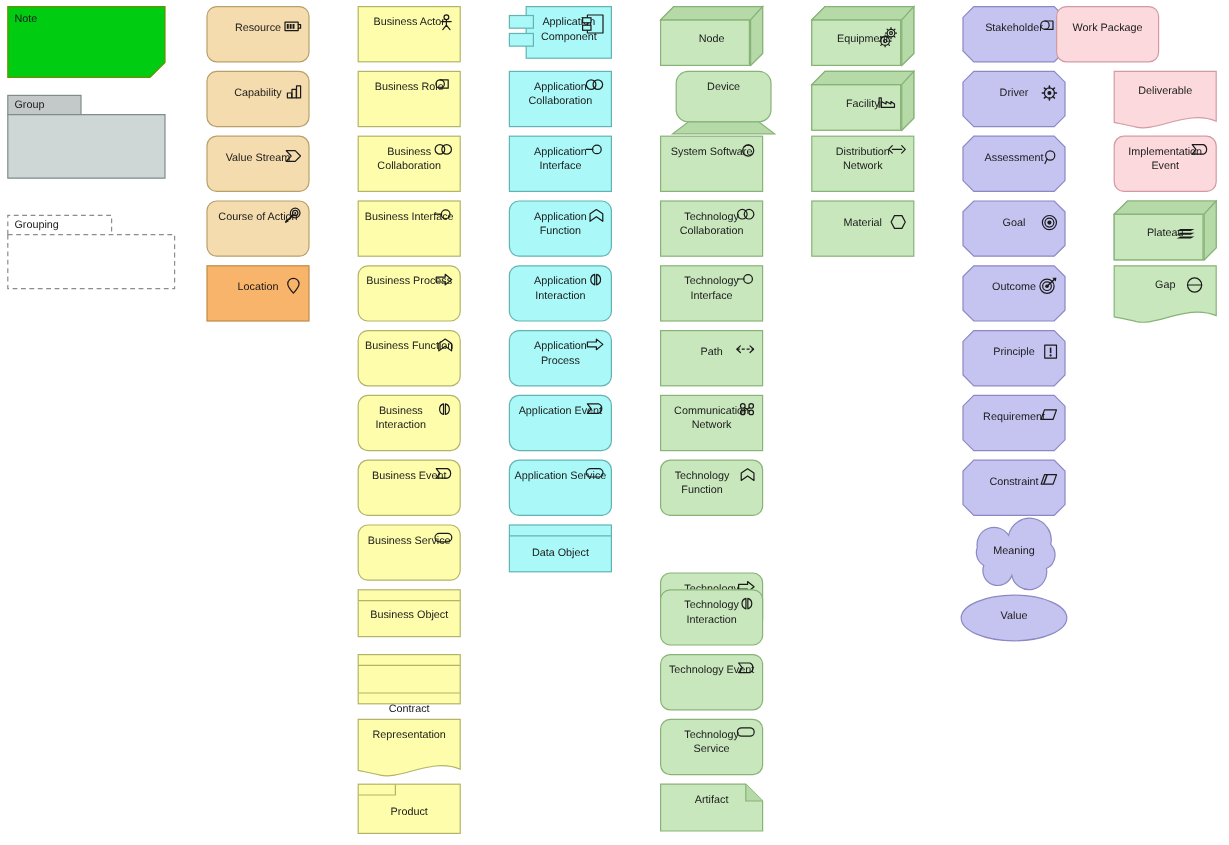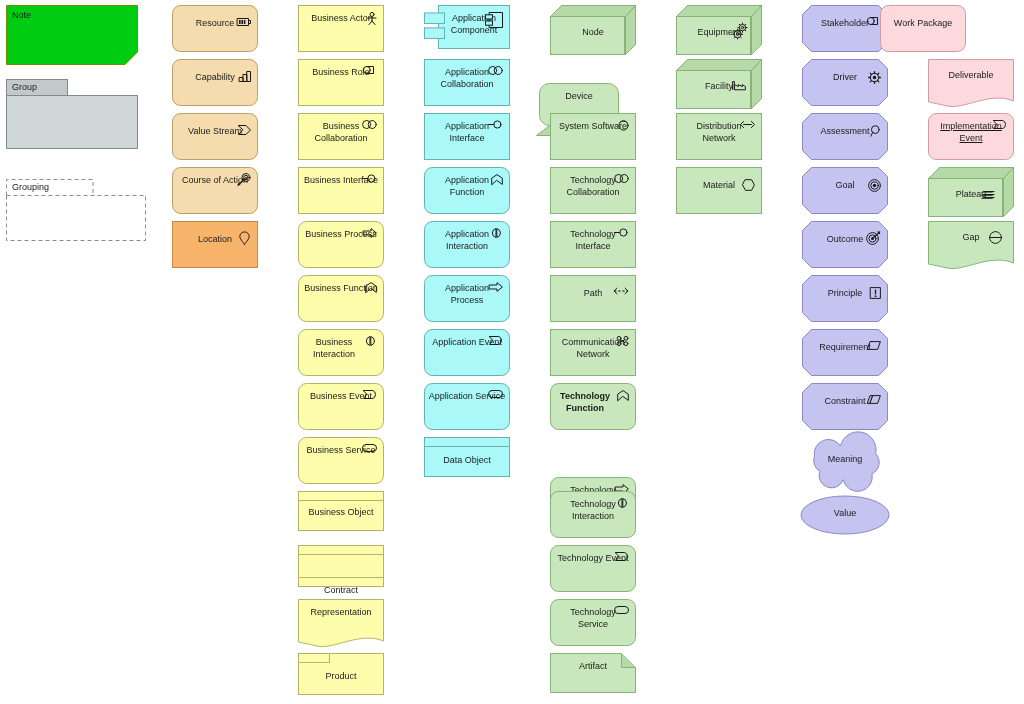--- a/index.html
+++ b/index.html
@@ -398,21 +398,21 @@
       <div class="ic" style="left: 0px; top: 0px;">
         <svg width="86" height="50" viewBox="0 0 86 50" style="">
           <path d="M0.5 11.5 L11.5 0.5 L85.5 0.5 L85.5 39.5 L75.5 49.5 L0.5 49.5 Z" fill="#b6d9a8" stroke="#87b377" stroke-width="1"></path>
           <rect x="0.5" y="11.5" width="74" height="38" fill="#c9e7bd" stroke="#87b377" stroke-width="1"></rect>
           <path d="M0.5 11.5 L11.5 0.5 L85.5 0.5 L75.5 11.5 Z" fill="#b6d9a8" stroke="#87b377" stroke-width="1"></path>
           <path d="M75.5 11.5 L85.5 0.5 L85.5 39.5 L75.5 49.5 Z" fill="#b6d9a8" stroke="#87b377" stroke-width="1"></path>
         </svg>
       </div>
       <div class="lbl" style="top: 22px;">Node</div>
     </div>
-    <div class="el" style="left: 536px; top: 59px; width: 86px; height: 53px; margin-top: 24px;">
+    <div class="el" style="left: 560px; top: 59px; width: 86px; height: 53px;">
       <div class="ic" style="left: 0px; top: 0px;">
         <svg width="86" height="53" viewBox="0 0 86 53" style="">
           <rect x="3.5" y="0.5" width="79" height="42" rx="10" ry="10" fill="#c9e7bd" stroke="#87b377" stroke-width="1"></rect>
           <path d="M13.76 42.5 L72.24 42.5 L85.5 52.5 L0.5 52.5 Z" fill="#b6d9a8" stroke="#87b377" stroke-width="1"></path>
         </svg>
       </div>
       <div class="lbl" style="top: 8px;">Device</div>
     </div>
     <div class="el" style="left: 550px; top: 113px; width: 86px; height: 47px;">
       <div class="ic" style="left: 0px; top: 0px;">
@@ -486,21 +486,21 @@
           <path d="M4.3 3.6 L8.7 6.4 M8.7 3.6 L4.3 6.4" fill="none" stroke="#1a1a1a" stroke-width="1" stroke-linejoin="round" stroke-linecap="round"></path>
         </svg>
       </div>
     </div>
     <div class="el" style="left: 550px; top: 383px; width: 86px; height: 47px;">
       <div class="ic" style="left: 0px; top: 0px;">
         <svg width="86" height="47" viewBox="0 0 86 47" style="">
           <rect x="0.5" y="0.5" width="85" height="46" rx="8" ry="8" fill="#c9e7bd" stroke="#87b377" stroke-width="1"></rect>
         </svg>
       </div>
-      <div class="lbl" style="top: 8px; left: 4px; right: 20px; font-weight: bold;">Technology Function</div>
+      <div class="lbl" style="top: 8px; left: 4px; right: 20px;">Technology Function</div>
       <div class="ic" style="left: 67px; top: 7px;">
         <svg width="12" height="11" viewBox="0 0 12 11" style="">
           <path d="M0.7 10.4 L0.7 4.2 L6 0.6 L11.3 4.2 L11.3 10.4 L6 6.6 Z" fill="none" stroke="#1a1a1a" stroke-width="1" stroke-linejoin="round" stroke-linecap="round"></path>
         </svg>
       </div>
     </div>
     <div class="el" style="left: 550px; top: 437px; width: 86px; height: 47px; margin-top: 40px;">
       <div class="ic" style="left: 0px; top: 0px;">
         <svg width="86" height="47" viewBox="0 0 86 47" style="">
           <rect x="0.5" y="0.5" width="85" height="46" rx="8" ry="8" fill="#c9e7bd" stroke="#87b377" stroke-width="1"></rect>
@@ -774,21 +774,21 @@
         </svg>
       </div>
       <div class="lbl" style="top: 11px;">Deliverable</div>
     </div>
     <div class="el" style="left: 928px; top: 113px; width: 86px; height: 47px;">
       <div class="ic" style="left: 0px; top: 0px;">
         <svg width="86" height="47" viewBox="0 0 86 47" style="">
           <rect x="0.5" y="0.5" width="85" height="46" rx="8" ry="8" fill="#fbd9dc" stroke="#d49aa2" stroke-width="1"></rect>
         </svg>
       </div>
-      <div class="lbl" style="top: 8px; left: 4px; right: 4px; text-decoration: underline;">Implementation Event</div>
+      <div class="lbl" style="top: 8px; left: 4px; right: 4px;">Implementation Event</div>
       <div class="ic" style="left: 65px; top: 7px;">
         <svg width="14" height="9" viewBox="0 0 14 9" style="">
           <path d="M0.5 0.5 L9.8 0.5 A4.3 4.3 0 0 1 9.8 8.5 L0.5 8.5 L3.6 4.5 Z" fill="none" stroke="#1a1a1a" stroke-width="1" stroke-linejoin="round" stroke-linecap="round"></path>
         </svg>
       </div>
     </div>
     <div class="el" style="left: 928px; top: 167px; width: 86px; height: 50px;">
       <div class="ic" style="left: 0px; top: 0px;">
         <svg width="86" height="50" viewBox="0 0 86 50" style="">
           <path d="M0.5 11.5 L11.5 0.5 L85.5 0.5 L85.5 39.5 L75.5 49.5 L0.5 49.5 Z" fill="#b6d9a8" stroke="#87b377" stroke-width="1"></path>

